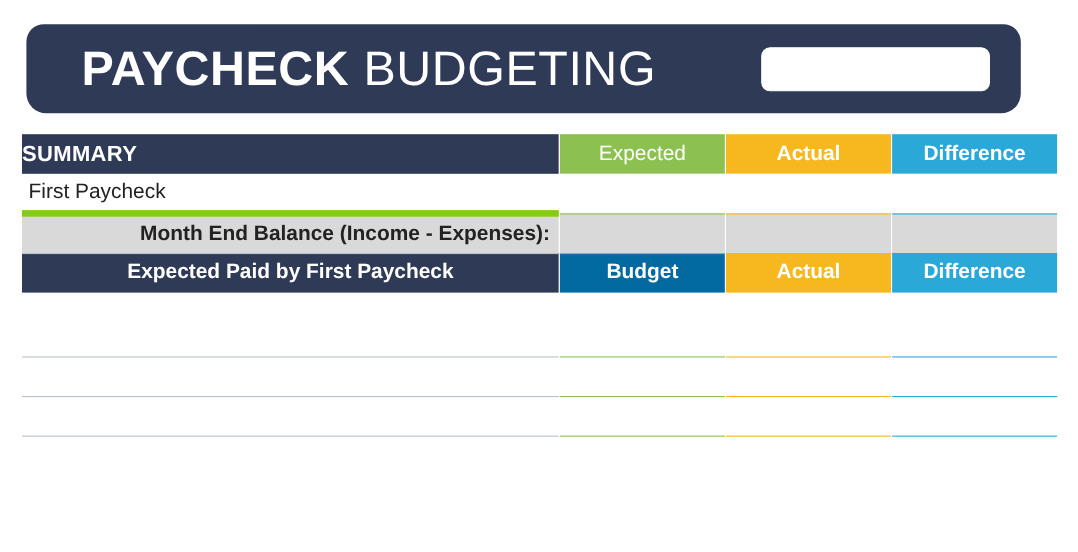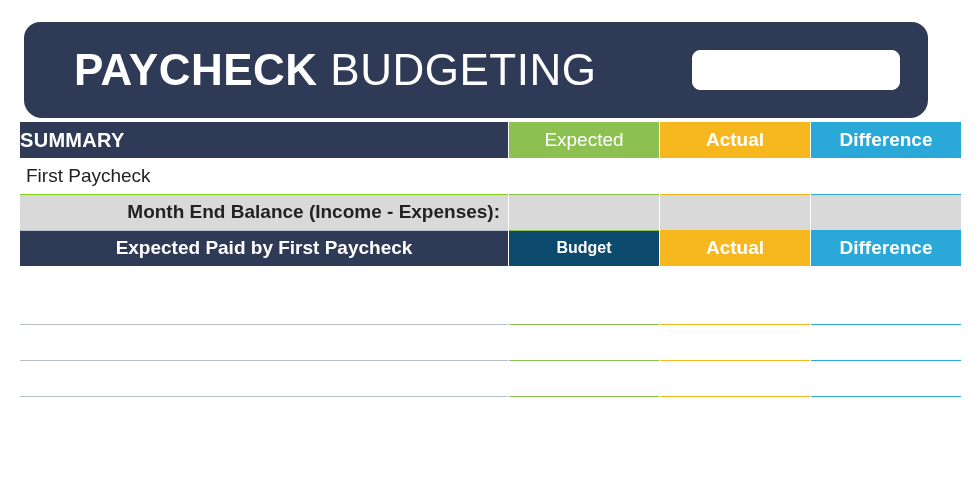--- a/index.html
+++ b/index.html
@@ -19,21 +19,21 @@
     width: 980px;
     height: 502px;
   }
 
   
   .banner {
     position: absolute;
     left: 24px;
     top: 22px;
     width: 904px;
-    height: 96px;
+    height: 81px;
     background: #2e3a56;
     border-radius: 16px 16px 18px 18px;
     box-sizing: border-box;
   }
   .banner-title {
     position: absolute;
     left: 50px;
     top: 50%;
     transform: translateY(-50%);
     color: #ffffff;
@@ -122,21 +122,21 @@
     font-weight: bold;
     text-align: center;
   }
   .gapcell { background: #ffffff; }
 
   
   .lbl {
     font-size: 19px;
     color: #222222;
     padding-left: 6px;
-    border-bottom: 1px solid #84cc16;
+    border-bottom: 6px solid #84cc16;
     white-space: nowrap;
   }
   .lbl.left { text-align: left; }
   .lbl.right { text-align: right; padding-right: 8px; }
   .lbl.bold { font-weight: bold; }
   .lbl.shade { background: #d9d9d9; border-bottom: 1px solid #b9c0cc; }
 
   .val {
     border-bottom: 1px solid #8cc152;
     background: #ffffff;
@@ -148,23 +148,23 @@
 
   
   .sub-label {
     background: #2e3a56;
     color: #ffffff;
     font-size: 19px;
     font-weight: bold;
     text-align: center;
   }
   .sub-budget {
-    background: #0c4a6e;
-    color: #ffffff;
-    font-size: 16px;
+    background: #0369a1;
+    color: #ffffff;
+    font-size: 19px;
     font-weight: bold;
     text-align: center;
   }
   .sub-actual {
     background: #f6b81e;
     color: #ffffff;
     font-size: 19px;
     font-weight: bold;
     text-align: center;
   }

